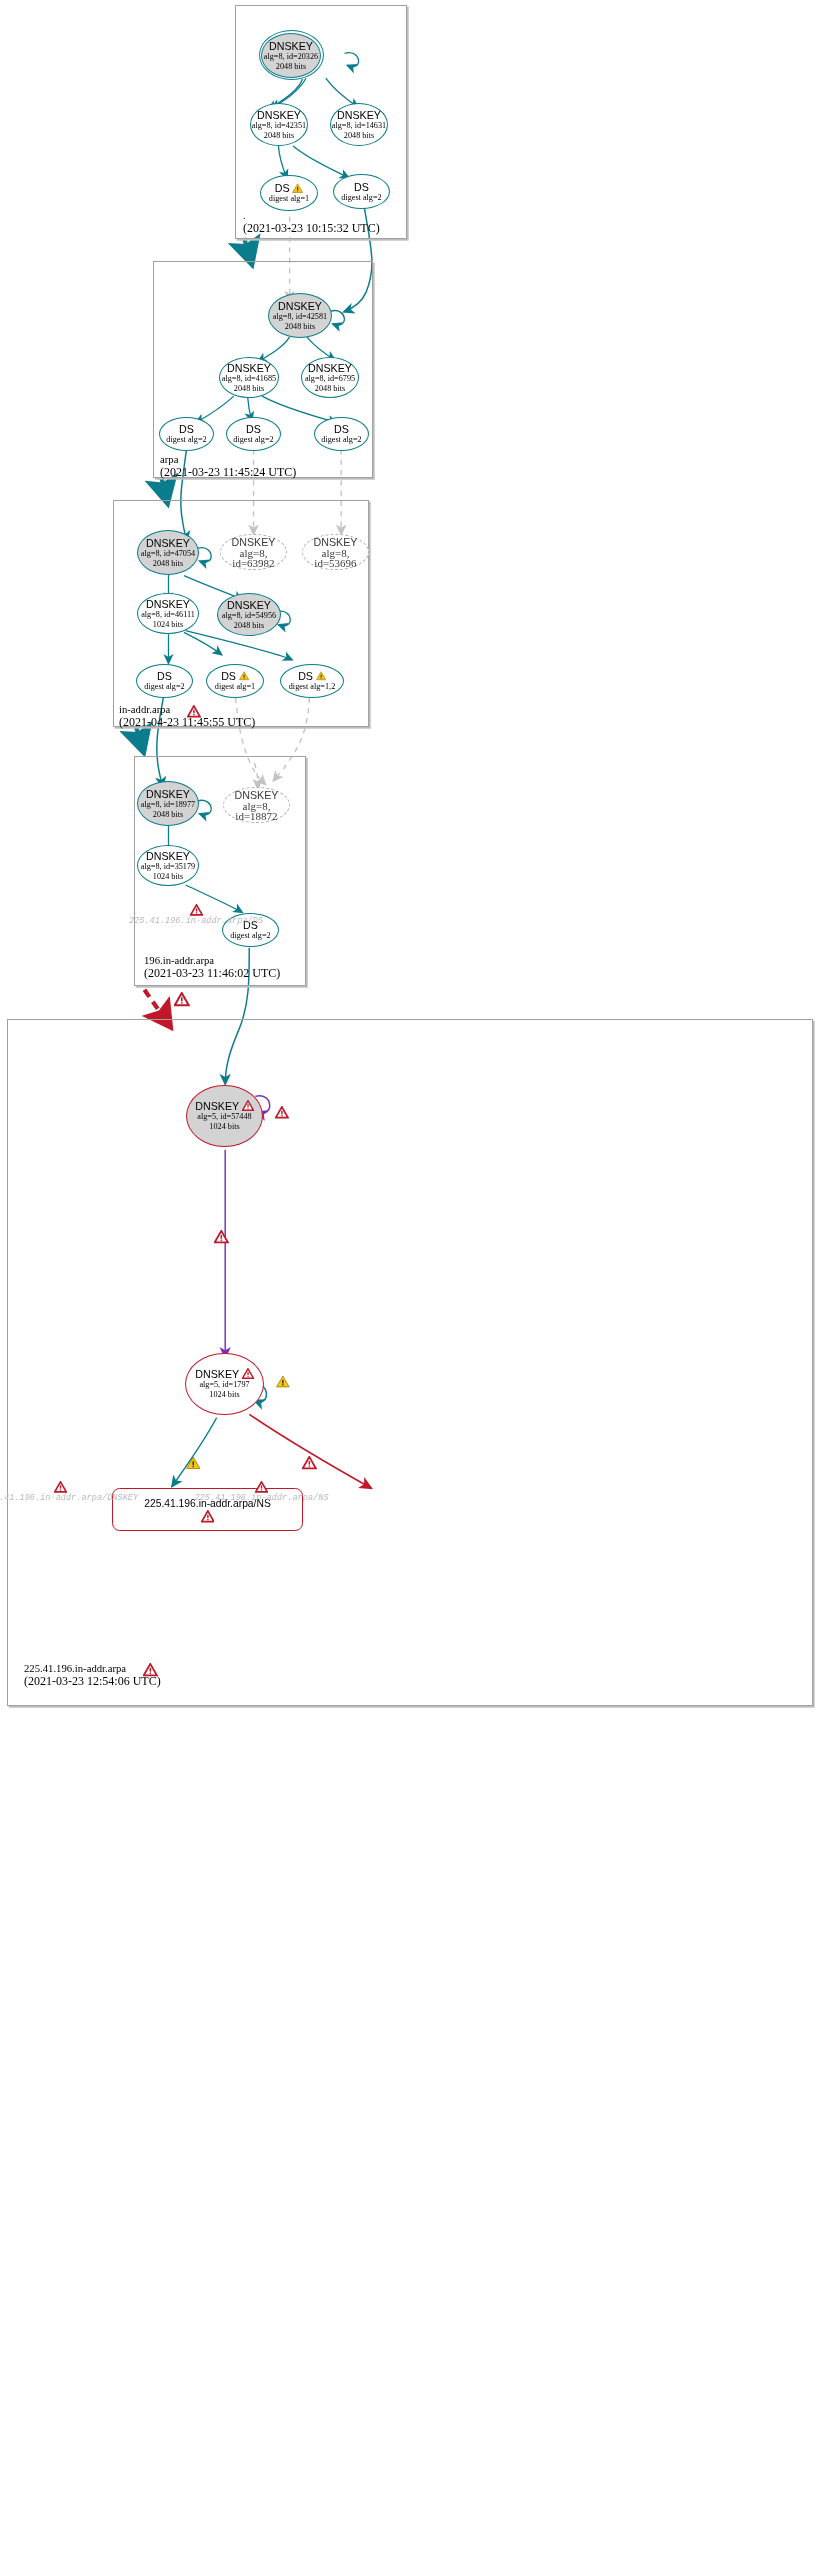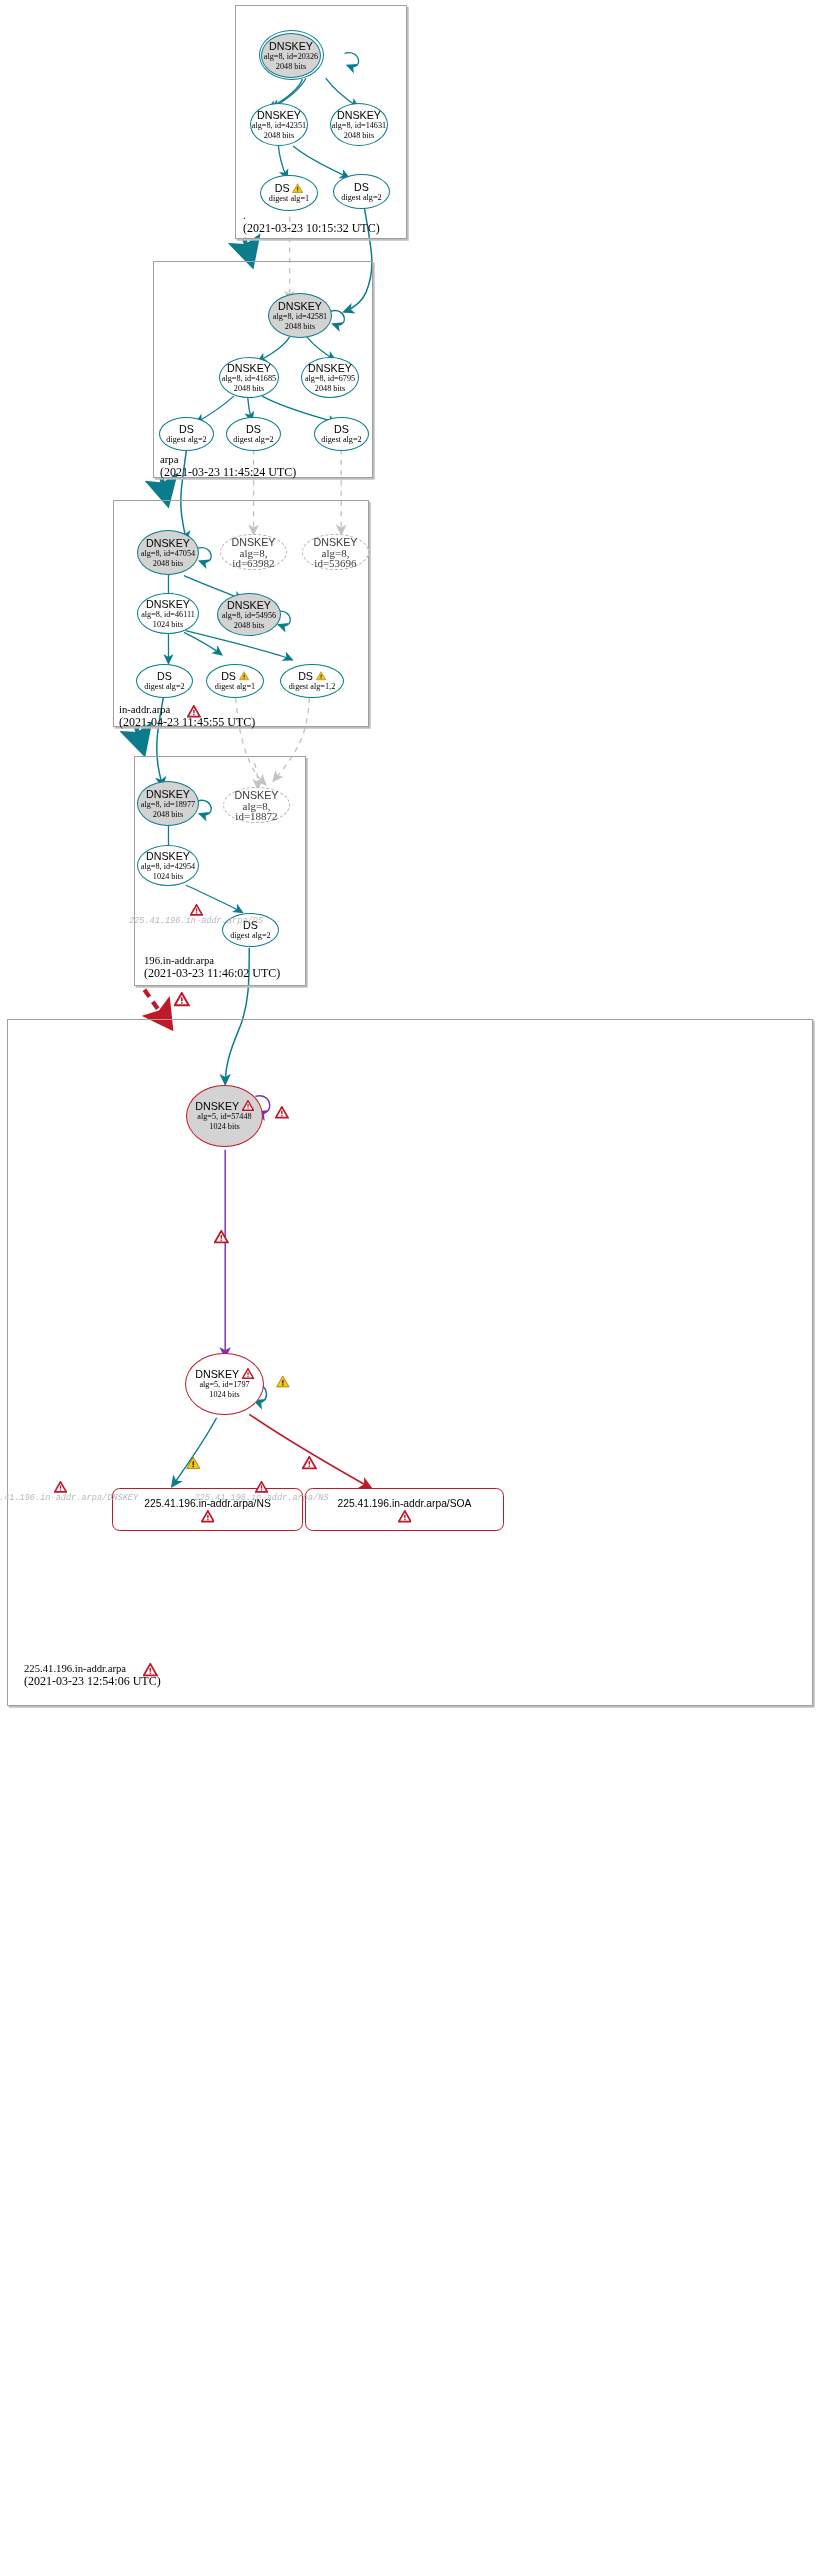--- a/index.html
+++ b/index.html
@@ -349,21 +349,21 @@
     <div class="t2">2048 bits</div>
   </div>
 
   <div class="node ell grey" style="left:223px;top:787px;width:67px;height:36px;">
     <div class="t1g">DNSKEY</div>
     <div class="t2g">alg=8, id=18872</div>
   </div>
 
   <div class="node ell dk plain" style="left:137px;top:845px;width:62px;height:41px;">
     <div class="t1">DNSKEY</div>
-    <div class="t2">alg=8, id=42954</div>
+    <div class="t2">alg=8, id=35179</div>
     <div class="t2">1024 bits</div>
   </div>
 
   <div class="node ell dk plain" style="left:222px;top:913px;width:57px;height:34px;">
     <div class="t1">DS</div>
     <div class="t2">digest alg=2</div>
   </div>
 
   <div class="ghost" style="left:136px;top:904px;width:120px;">
     <span class="warn">
@@ -462,30 +462,20 @@
     <div class="lab">225.41.196.in-addr.arpa/NS</div>
     <span class="warn">
       <svg width="13.7" height="13" viewBox="0 0 16 15">
           <path d="M8 1 L15.2 13.6 L0.8 13.6 Z" fill="#ffffff" stroke="#c01829" stroke-width="2"></path>
           <rect x="7.2" y="5.4" width="1.7" height="4.1" fill="#c01829"></rect>
           <rect x="7.2" y="10.4" width="1.7" height="1.5" fill="#c01829"></rect>
         </svg>
     </span>
   </div>
 
-  <div class="rrbox" style="left:305px;top:1488px;width:199px;height:43px;">
-    <div class="lab">225.41.196.in-addr.arpa/SOA</div>
-    <span class="warn">
-      <svg width="13.7" height="13" viewBox="0 0 16 15">
-          <path d="M8 1 L15.2 13.6 L0.8 13.6 Z" fill="#ffffff" stroke="#c01829" stroke-width="2"></path>
-          <rect x="7.2" y="5.4" width="1.7" height="4.1" fill="#c01829"></rect>
-          <rect x="7.2" y="10.4" width="1.7" height="1.5" fill="#c01829"></rect>
-        </svg>
-    </span>
-  </div>
 
   <div class="ghost" style="left:10.3px;top:1481px;width:101px;">
     <span class="warn">
       <svg width="13" height="12" viewBox="0 0 16 15">
           <path d="M8 1 L15.2 13.6 L0.8 13.6 Z" fill="#ffffff" stroke="#c01829" stroke-width="2"></path>
           <rect x="7.2" y="5.4" width="1.7" height="4.1" fill="#c01829"></rect>
           <rect x="7.2" y="10.4" width="1.7" height="1.5" fill="#c01829"></rect>
         </svg>
     </span>
     <span class="lab">225.41.196.in-addr.arpa/DNSKEY</span>

